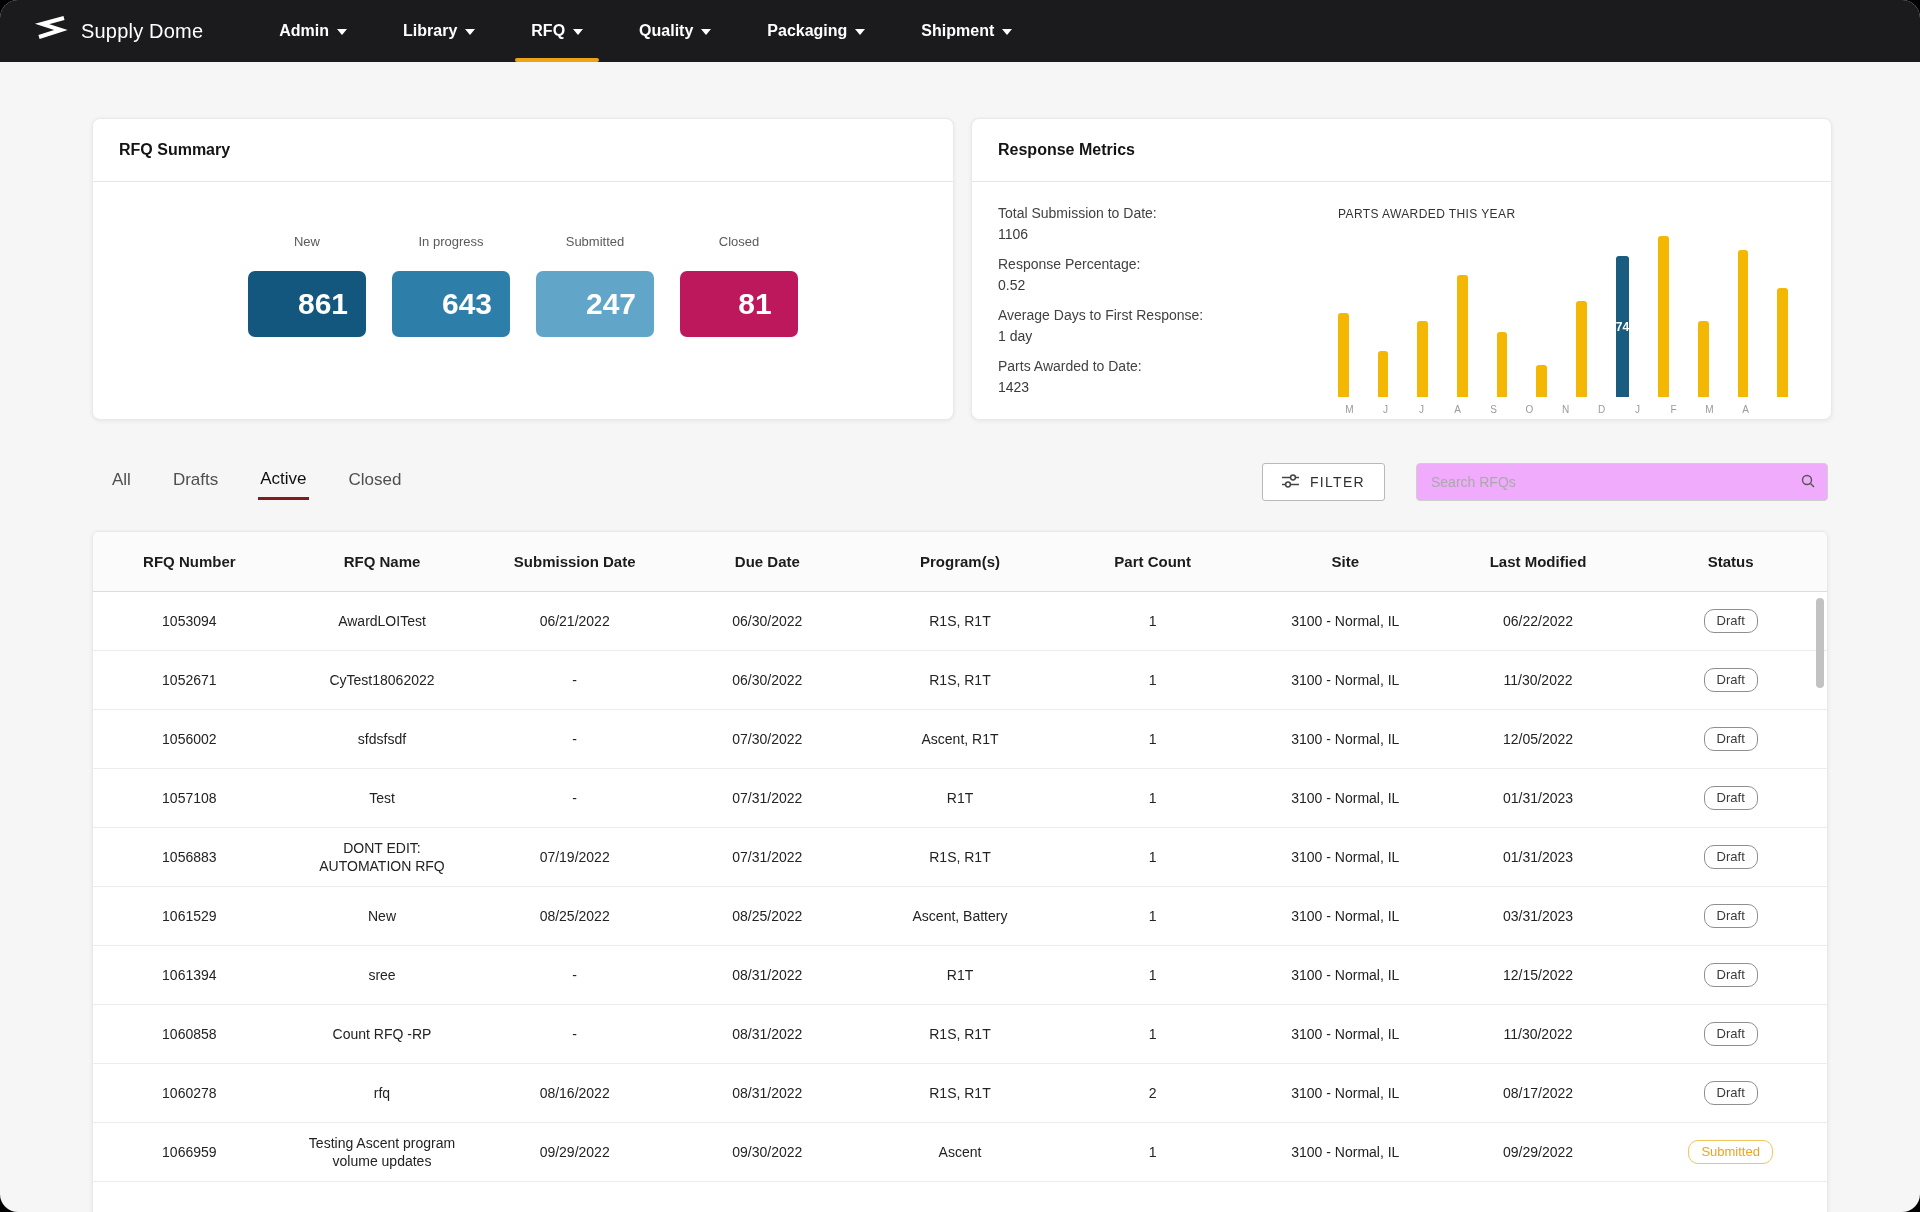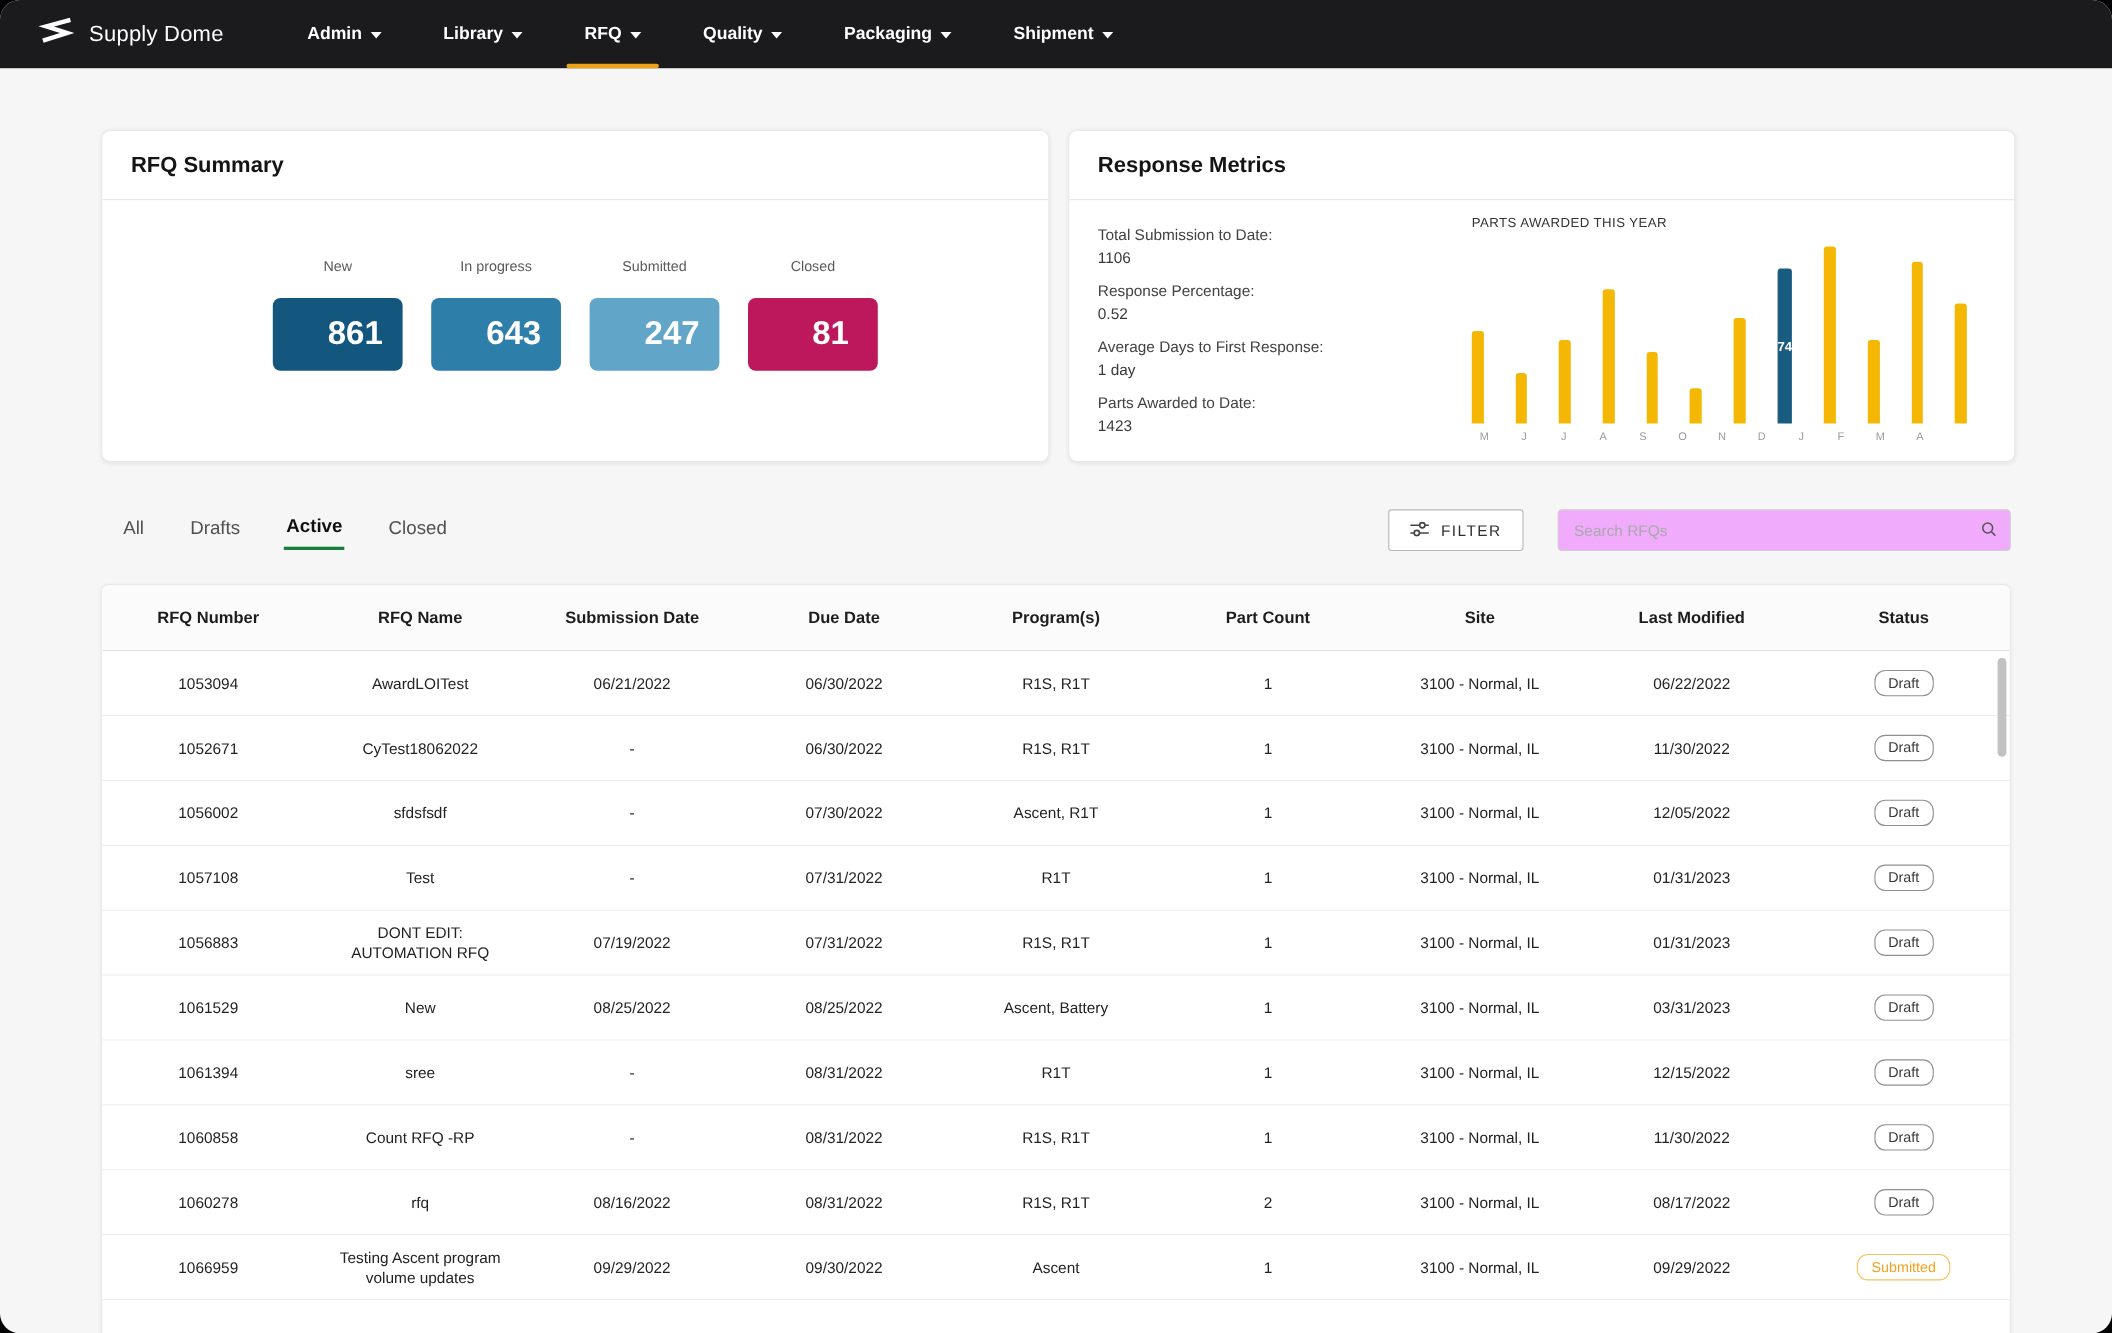--- a/index.html
+++ b/index.html
@@ -11,48 +11,48 @@
   .brand { display:flex; align-items:center; gap:13px; cursor:pointer; }
   .brand-text { color:#fff; font-size:20px; font-weight:400; letter-spacing:.2px; }
   .nav-items { display:flex; gap:56px; margin-left:76px; height:62px; align-items:stretch; }
   .nav-item { display:flex; align-items:center; gap:8px; color:#fff; font-size:16px; font-weight:600; position:relative; cursor:pointer; }
   .caret { width:0; height:0; border-left:5px solid transparent; border-right:5px solid transparent; border-top:6px solid #fff; margin-top:2px; }
   .nav-item.active::after { content:""; position:absolute; left:-16px; right:-16px; bottom:0; height:4px; background:#eda317; border-radius:3px; }
 
   
   .card { position:absolute; background:#fff; border:1px solid #e9e9e9; border-radius:8px; box-shadow:0 1px 4px rgba(0,0,0,.07); }
   .card-header { height:63px; display:flex; align-items:center; padding:0 26px; border-bottom:1px solid #e7e7e7; }
-  .card-header h2 { font-size:20px; font-weight:700; color:#141414; }
+  .card-header h2 { font-size:16px; font-weight:700; color:#141414; }
 
   .summary-card { left:92px; top:118px; width:862px; height:302px; }
   .stats-row { display:flex; justify-content:center; gap:26px; padding-top:52px; }
   .stat { text-align:center; }
   .stat-label { font-size:13px; color:#5a5a5a; margin-bottom:22px; }
   .stat-box { width:118px; height:66px; border-radius:7px; display:flex; align-items:center; justify-content:center; color:#fff; font-size:30px; font-weight:700; cursor:pointer;padding-left:32px; }
 
   .metrics-card { left:971px; top:118px; width:861px; height:302px; }
   .metrics-list { position:absolute; left:26px; top:86px; }
   .metric { margin-bottom:14px; }
   .metric-label { font-size:14px; color:#424242; margin-bottom:5px; }
   .metric-value { font-size:14px; color:#3a3a3a; }
 
-  .chart { position:absolute; left:366px; top:76px; width:450px; }
+  .chart { position:absolute; left:366px; top:88px; width:450px; }
   .chart-title { font-size:12px; color:#333; letter-spacing:.4px; margin-bottom:4px; font-weight:500; }
   .bars { display:flex; align-items:flex-end; gap:29px; height:172px; }
   .bar { width:23px; border-radius:3px 3px 0 0; }
   .bar.highlight { display:flex; align-items:center; justify-content:center; }
   .bar-value { color:#fff; font-size:12px; font-weight:600; }
   .bar-labels { display:flex; gap:13px; margin-top:7px; }
   .bar-labels span { width:23px; text-align:center; font-size:10px; color:#9a9a9a; }
 
   
   .list-toolbar { position:absolute; left:92px; top:458px; width:1736px; height:48px; display:flex; align-items:center; padding-left:18px; }
   .tabs { display:flex; gap:38px; align-items:center; }
   .tab { font-size:17px; color:#4f4f4f; cursor:pointer; padding:4px 2px 8px; }
-  .tab.active { color:#0f0f0f; font-weight:700; border-bottom:3px solid #15803d; }
+  .tab.active { color:#0f0f0f; font-weight:400; border-bottom:3px solid #7f1d1d; }
   .toolbar-right { margin-left:auto; display:flex; gap:31px; align-items:center; }
   .filter-btn { display:flex; align-items:center; gap:11px; height:38px; padding:0 19px; background:#fff; border:1px solid #b9b9b9; border-radius:3px; font-size:14px; letter-spacing:1.3px; color:#2f2f2f; cursor:pointer; font-family:inherit; }
   .search-box { position:relative; width:412px; }
   .search-box input { width:100%; height:38px; border:1px solid #cfcfcf; border-radius:4px; background:#f0abfc; padding:0 40px 0 14px; font-size:14px; color:#333; outline:none; font-family:inherit; }
   .search-box input::placeholder { color:#a9a9a9; }
   .search-icon { position:absolute; right:12px; top:10px; cursor:pointer; }
 
   
   .table-card { left:92px; top:531px; width:1736px; height:740px; border-radius:6px; overflow:hidden; }
   .thead, .trow { display:grid; grid-template-columns:repeat(9, 1fr); }

